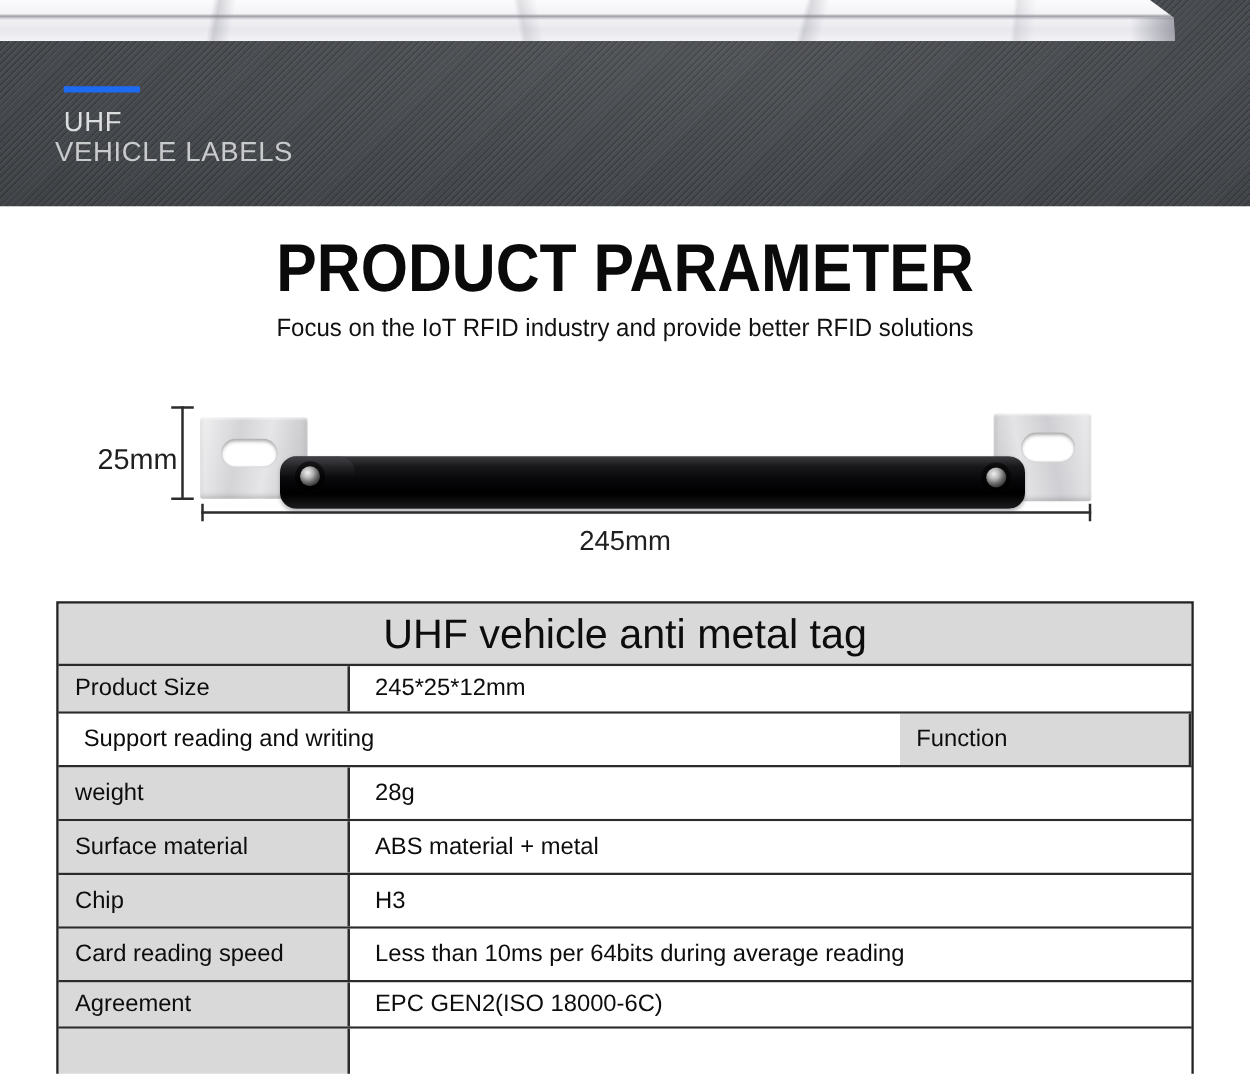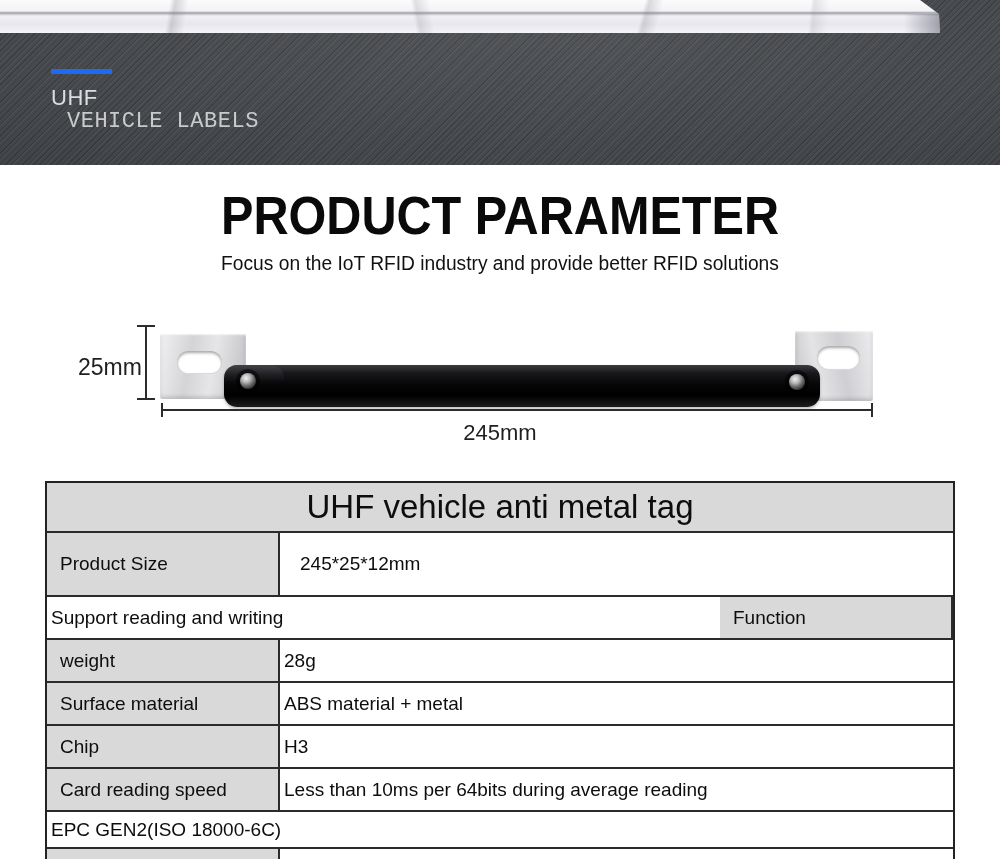--- a/index.html
+++ b/index.html
@@ -25,22 +25,22 @@
               linear-gradient(80deg,  transparent 44%, rgba(130,130,140,0.22) 44.5%, transparent 46%),
               linear-gradient(105deg, transparent 68%, rgba(120,120,132,0.25) 68.5%, transparent 70%),
               linear-gradient(95deg,  transparent 86%, rgba(140,140,150,0.2) 86.4%, transparent 88%);
           }
   .marble::after { content:""; position:absolute; right:0; top:14px; width:36px; height:19px;
             background:linear-gradient(to right, rgba(0,0,0,0), rgba(88,88,104,0.5)); }
 
   .hero-accent { position:absolute; left:51px; top:69px; width:61px; height:5px; background:#1d6bf3; }
   .hero-line1 { position:absolute; left:51px; top:86px; font-size:22px; line-height:24px;
                 color:#dcdddf; letter-spacing:0.5px; }
-  .hero-line2 { position:absolute; left:67px; top:110px; font-size:22px; line-height:24px;
-                color:#c9cacc; letter-spacing:0.5px;font-family:Liberation Mono, monospace; }
+  .hero-line2 { position:absolute; left:44px; top:110px; font-size:22px; line-height:24px;
+                color:#c9cacc; letter-spacing:0.5px; }
 
   
   .page-title { position:absolute; left:0; top:184px; width:1000px; text-align:center;
                 font-size:54px; font-weight:700; color:#0a0a0a; white-space:nowrap;
                 transform:scaleX(0.9); transform-origin:50% 50%; letter-spacing:0px; }
   .page-subtitle { position:absolute; left:0; top:252px; width:1000px; text-align:center;
                 font-size:20px; color:#111111; transform:scaleX(0.96); transform-origin:50% 50%; }
 
   
   .figure { position:absolute; left:0; top:0; width:1000px; height:460px; }
@@ -76,26 +76,26 @@
   .dim-h::before { left:0; } .dim-h::after { right:0; }
   .dim-label-w { position:absolute; left:400px; top:420px; width:200px; text-align:center;
                  font-size:22px; color:#1f1f1f; }
 
   
   .spec-table { position:absolute; left:45px; top:481px; width:910px;
                 border:2px solid #232323; background:#ffffff; }
   .tbl-header { height:48px; background:#d9d9d9; display:flex; align-items:center; justify-content:center;
                 font-size:33px; color:#0d0d0d; }
   .tbl-row { display:flex; border-top:2px solid #2b2b2b; height:43px; }
-  .tbl-row:nth-child(1) { height:64px;gap:16px; }
+  .tbl-row:nth-child(1) { height:38px; }
   .tbl-row:nth-child(7) { height:37px; }
   .tbl-row:nth-child(8) { height:40px; }
   .cell { display:flex; align-items:center; font-size:19px; color:#0d0d0d; }
   .cell.label { width:233px; background:#d9d9d9; border-right:2px solid #2b2b2b; padding-left:13px; }
-  .cell.value { flex:1; background:#ffffff; padding-left:4px; }
+  .cell.value { flex:1; background:#ffffff; padding-left:20px; }
 </style>
 </head>
 <body>
 
 <div class="stage">
 
   <div class="hero">
     <div class="marble"></div>
     <div class="hero-accent"></div>
     <div class="hero-line1">UHF</div>
@@ -149,20 +149,21 @@
     <div class="cell label">Chip</div>
     <div class="cell value">H3</div>
   </div>
 
   <div class="tbl-row">
     <div class="cell label">Card reading speed</div>
     <div class="cell value">Less than 10ms per 64bits during average reading</div>
   </div>
 
   <div class="tbl-row">
+    <div class="cell label">Agreement</div>
     <div class="cell value">EPC GEN2(ISO 18000-6C)</div>
   </div>
 
   <div class="tbl-row">
     <div class="cell label"></div>
     <div class="cell value"></div>
   </div>
 </div>
   </div>
 

